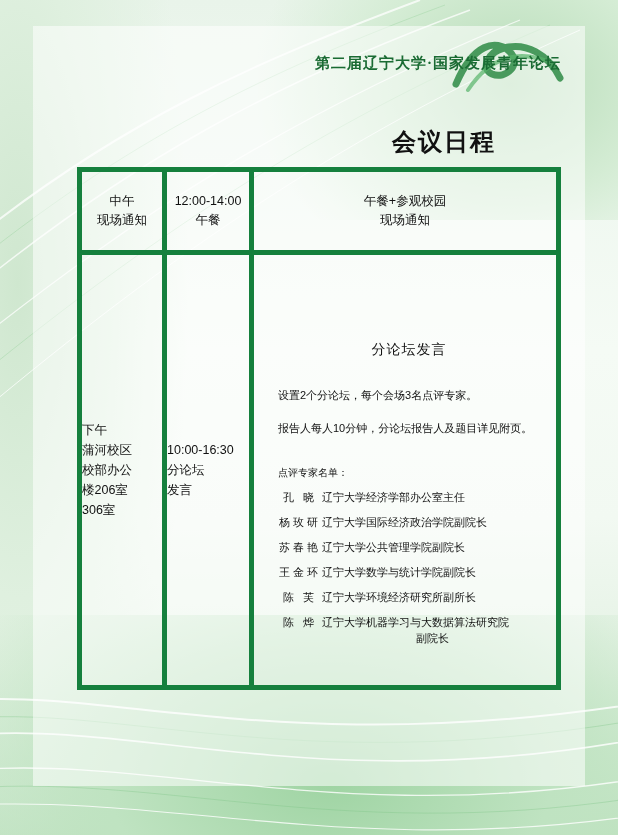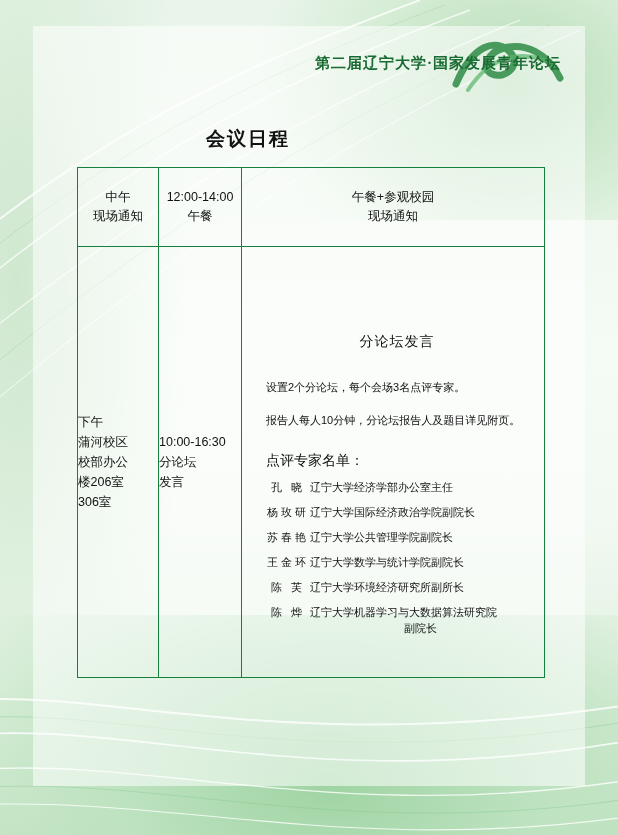--- a/index.html
+++ b/index.html
@@ -88,39 +88,39 @@
     letter-spacing: 1px;
     color: #1a6b33;
     white-space: nowrap;
   }
 
   
   .doc-title {
     position: absolute;
     left: 0; top: 126px;
     width: 496px;
-    text-align: center;
+    text-align: right;
     font-family: "Liberation Sans", sans-serif;
     font-weight: bold;
-    font-size: 19px;
+    font-size: 24px;
     color: #111111;
     letter-spacing: 2px;
   }
 
   
   .schedule {
     position: absolute;
     left: 77px; top: 167px;
     width: 464px;
     border-collapse: collapse;
     table-layout: fixed;
     background: transparent;
   }
   .schedule td {
-    border: 1px solid #15803d;
+    border: 5px solid #15803d;
     vertical-align: middle;
     padding: 0;
     font-size: 12.5px;
     color: #111111;
   }
   .col-place { width: 80px; }
   .col-time  { width: 82px; }
   .col-body  { width: 302px; }
 
   .cell-center {
@@ -151,23 +151,23 @@
     color: #111;
     margin-bottom: 28px;
     letter-spacing: 1px;
   }
   .session-line {
     font-size: 11px;
     line-height: 1.5;
     color: #111;
     margin-bottom: 16px;
   }
-  .session-line.tight { margin-bottom: 24px; }
+  .session-line.tight { margin-bottom: 30px; }
   .experts-head {
-    font-size: 14px;
+    font-size: 10px;
     color: #111;
     margin-bottom: 10px;
   }
   .expert-row {
     font-size: 11px;
     color: #111;
     line-height: 1.45;
     margin-bottom: 9px;
     display: flex;
     text-align: center;

